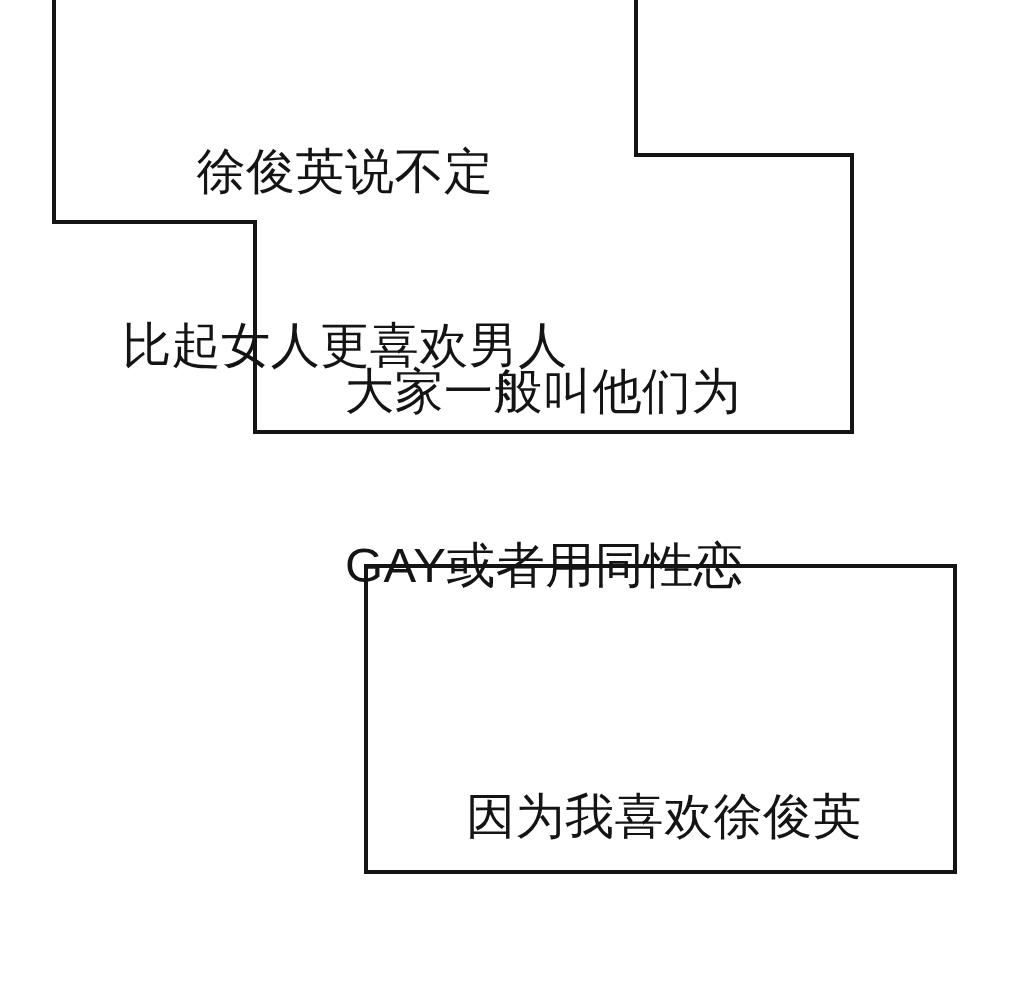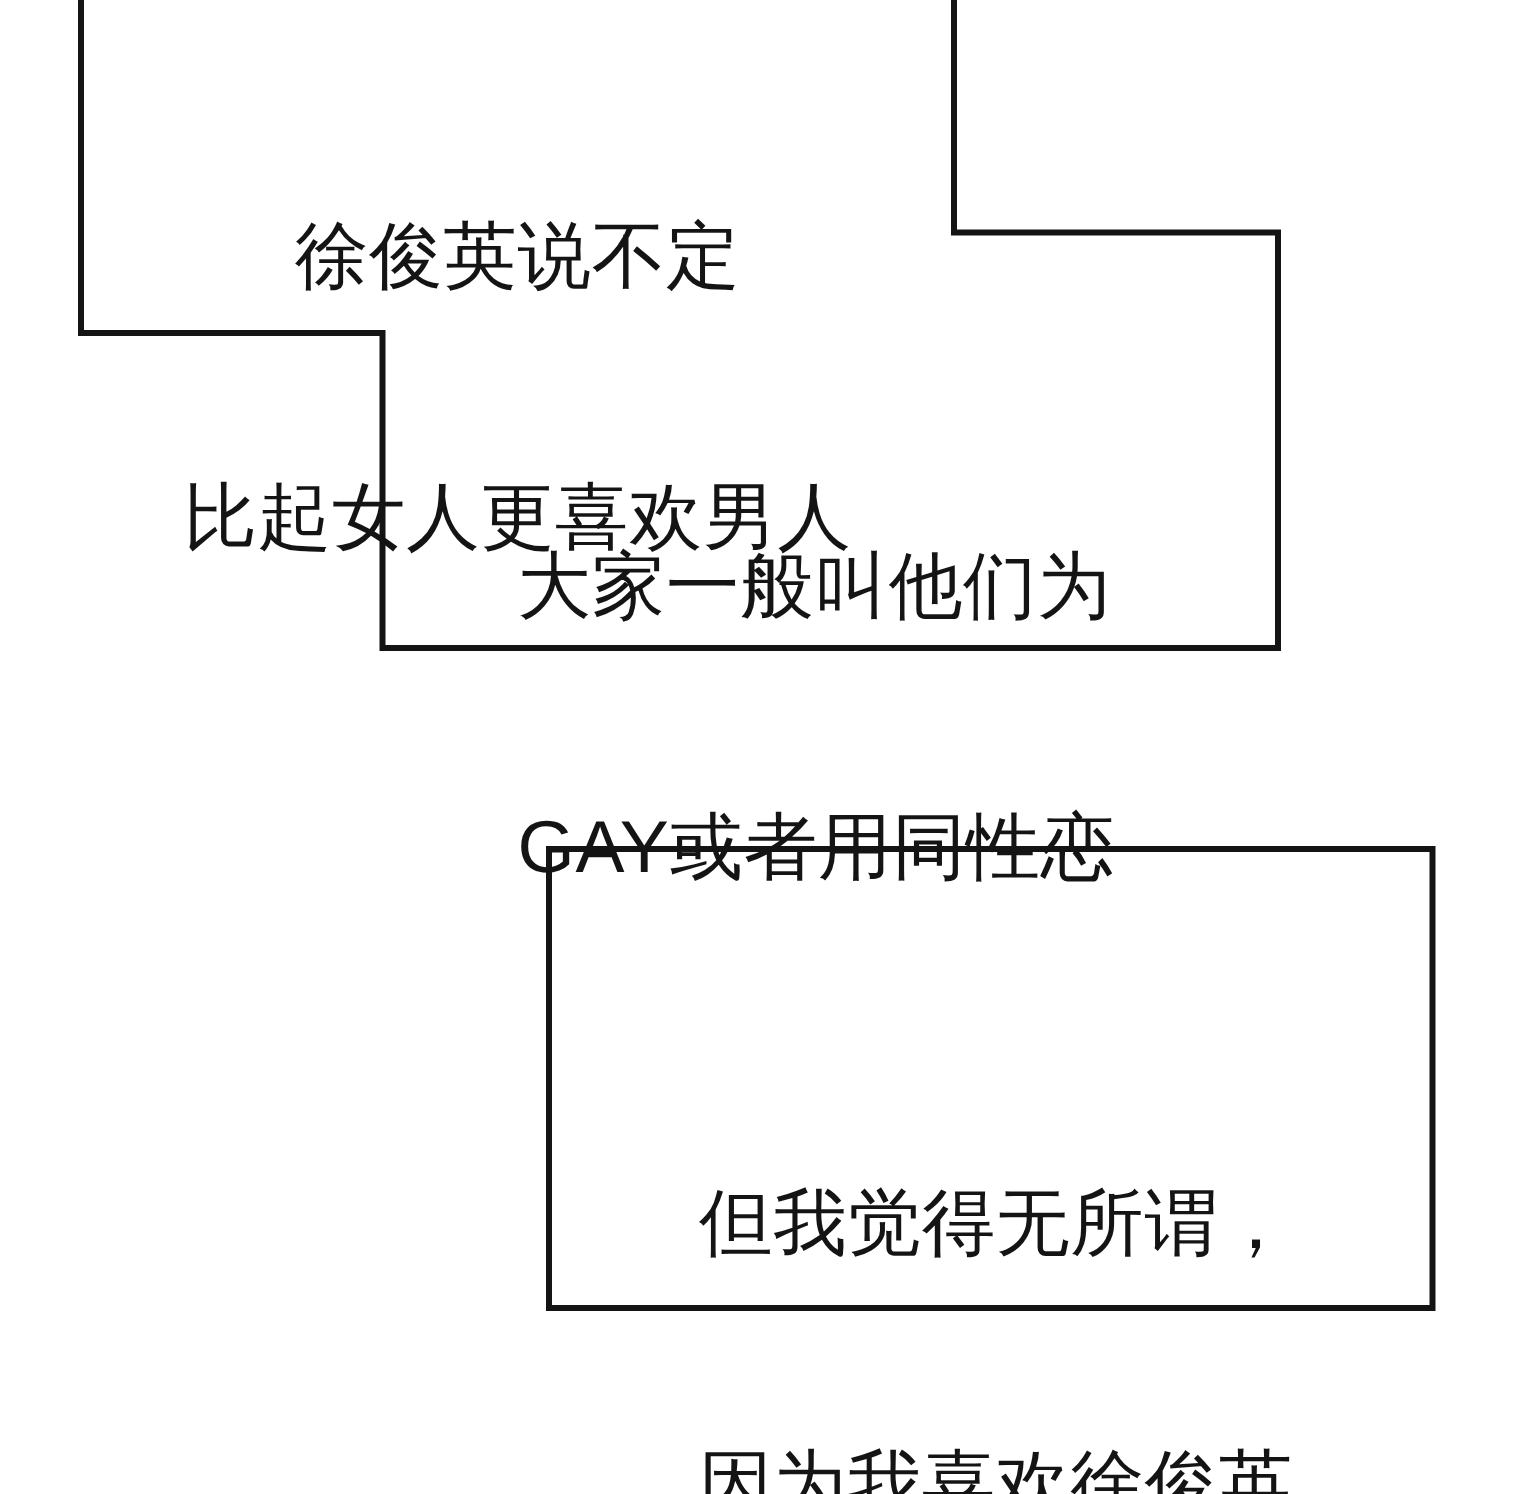--- a/index.html
+++ b/index.html
@@ -88,17 +88,16 @@
     <span class="line">大家一般叫他们为</span>
     <span class="line">GAY或者用同性恋</span>
   </div>
 
   <div class="bubble-text" id="text-panel-1">
     <span class="line">徐俊英说不定</span>
     <span class="line">比起女人更喜欢男人</span>
   </div>
 
   <div class="bubble-text" id="text-panel-3">
-    <span class="line">但我觉得无所谓，</span>
     <span class="line">因为我喜欢徐俊英</span>
   </div>
 
 </div>
 
 </body></html>

